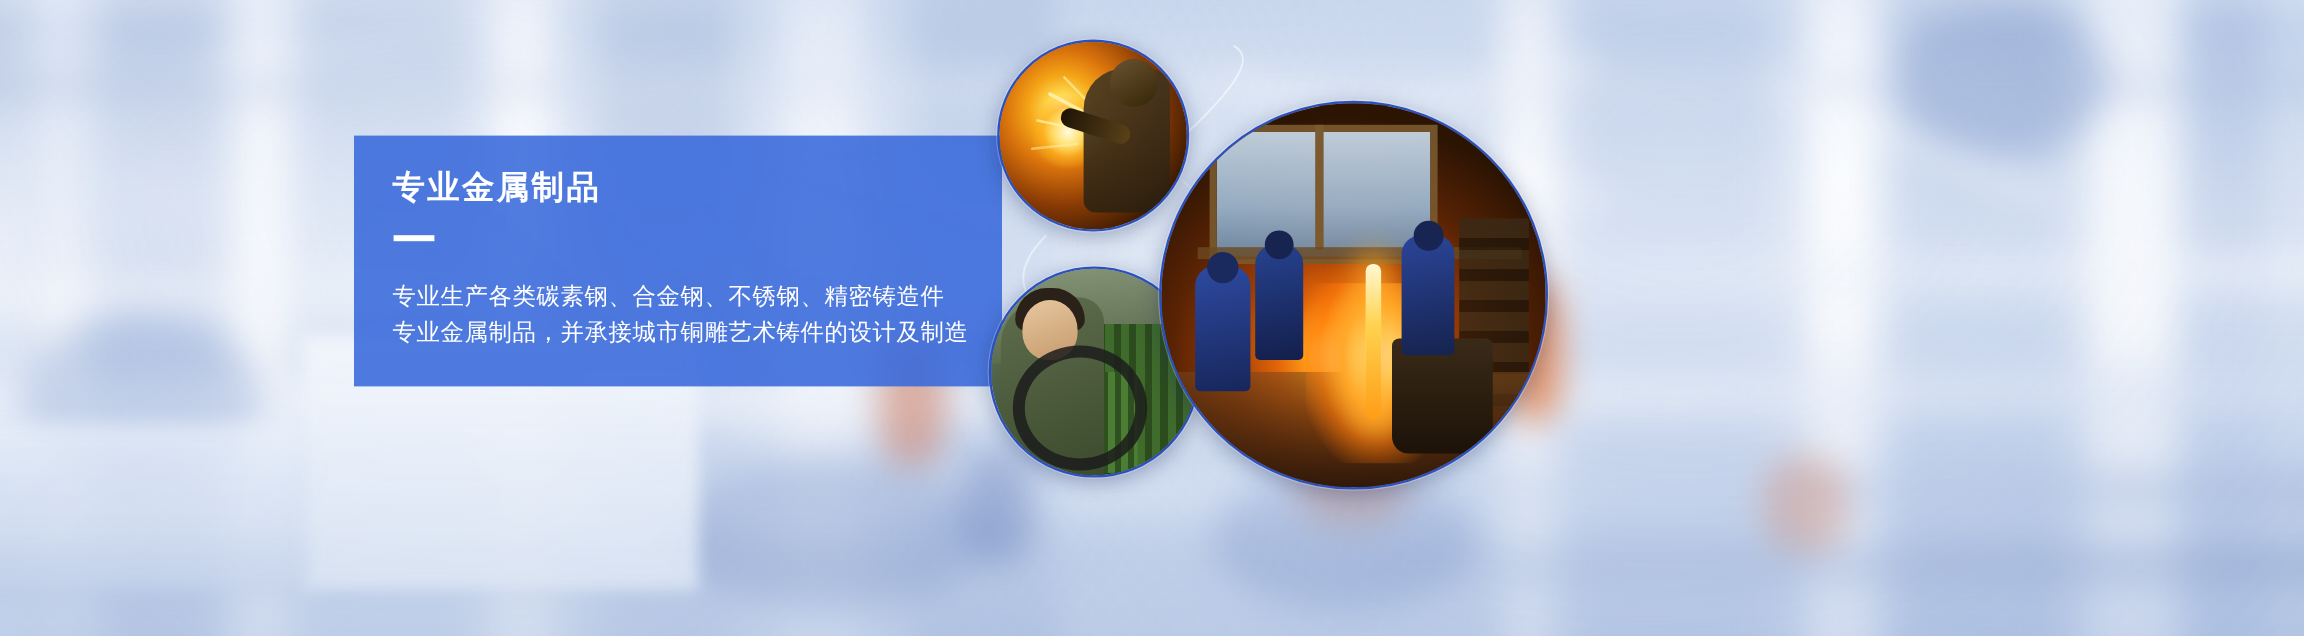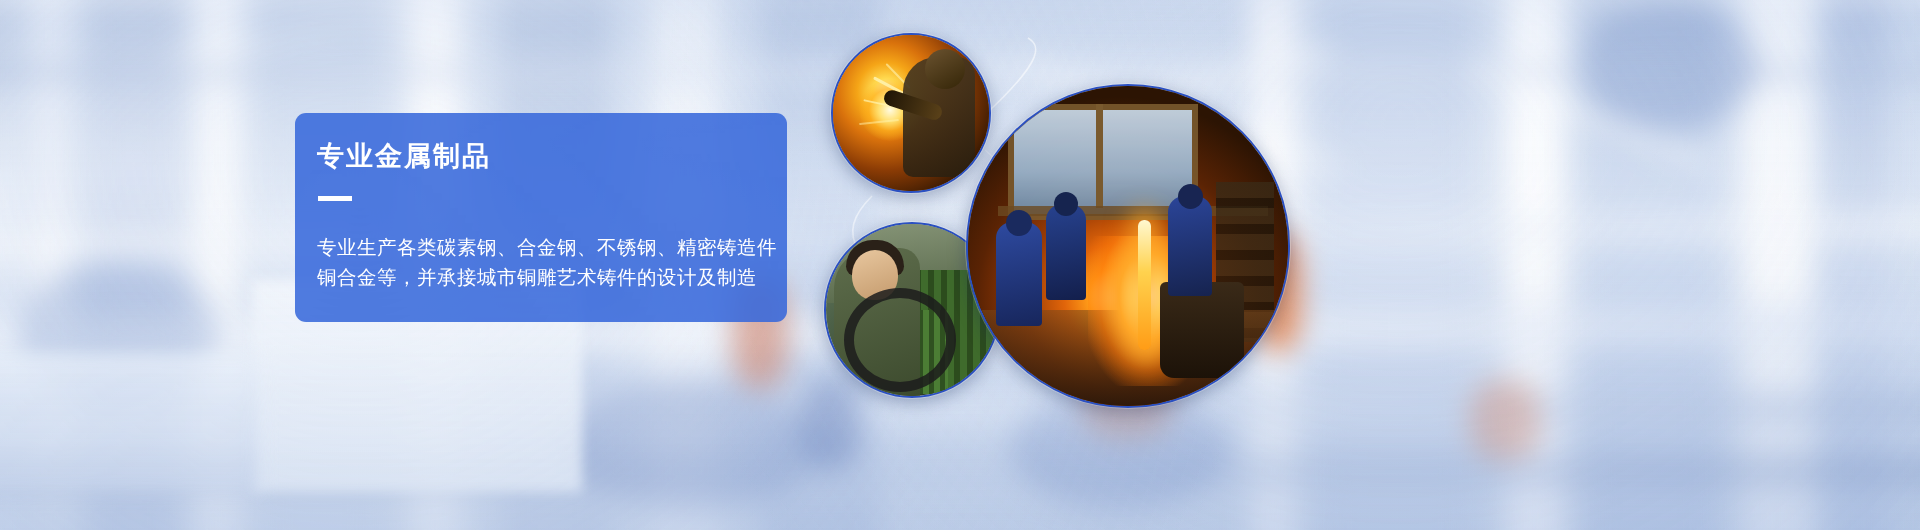--- a/index.html
+++ b/index.html
@@ -92,25 +92,24 @@
     position:absolute;inset:0;
     background:
       radial-gradient(circle at 20% 40%, rgba(255,255,255,.32), rgba(255,255,255,0) 55%),
       radial-gradient(circle at 72% 25%, rgba(255,255,255,.22), rgba(255,255,255,0) 50%),
       linear-gradient(180deg, rgba(176,196,230,.18), rgba(255,255,255,0) 30%, rgba(150,175,216,.22));
   }
 
   
   .panel{
     position:absolute;
-    left:295px;top:113px;width:492px;height:209px;
+    left:295px;top:113px;width:540px;height:209px;
     background:rgba(56,105,219,.88);
     box-sizing:border-box;
-    padding:30px 0 0 20px;
-    border-radius:11px;
+    padding:30px 0 0 30px;
   }
   .panel-title{
     color:#ffffff;
     font-size:27px;
     font-weight:bold;
     letter-spacing:2px;
     line-height:1;
     margin:0 0 0 2px;
   }
   .divider{
@@ -322,21 +321,21 @@
     <path d="M 990 110 C 1045 58, 1040 45, 1028 38" fill="none" stroke="#ffffff" stroke-opacity="0.55" stroke-width="1.6"></path>
     <path d="M 872 196 C 852 216, 848 232, 858 250" fill="none" stroke="#ffffff" stroke-opacity="0.5" stroke-width="1.6"></path>
     <path d="M 985 150 C 1012 172, 1010 200, 990 228" fill="none" stroke="#ffffff" stroke-opacity="0.35" stroke-width="1.4"></path>
   </svg>
 
   <div class="panel">
     <h1 class="panel-title">专业金属制品</h1>
     <div class="divider"></div>
     <div class="panel-desc">
       <div>专业生产各类碳素钢、合金钢、不锈钢、精密铸造件</div>
-      <div>铜合金等，并承接城市铜雕艺术铸件的设计及制造</div>
+      <div>专业金属制品，并承接城市铜雕艺术铸件的设计及制造</div>
     </div>
   </div>
 
   <div class="medallion" id="med-weld">
     <div class="med-inner">
       <div class="weld-glow"></div>
       <div class="spark sp1"></div>
       <div class="spark sp2"></div>
       <div class="spark sp3"></div>
       <div class="spark sp4"></div>

